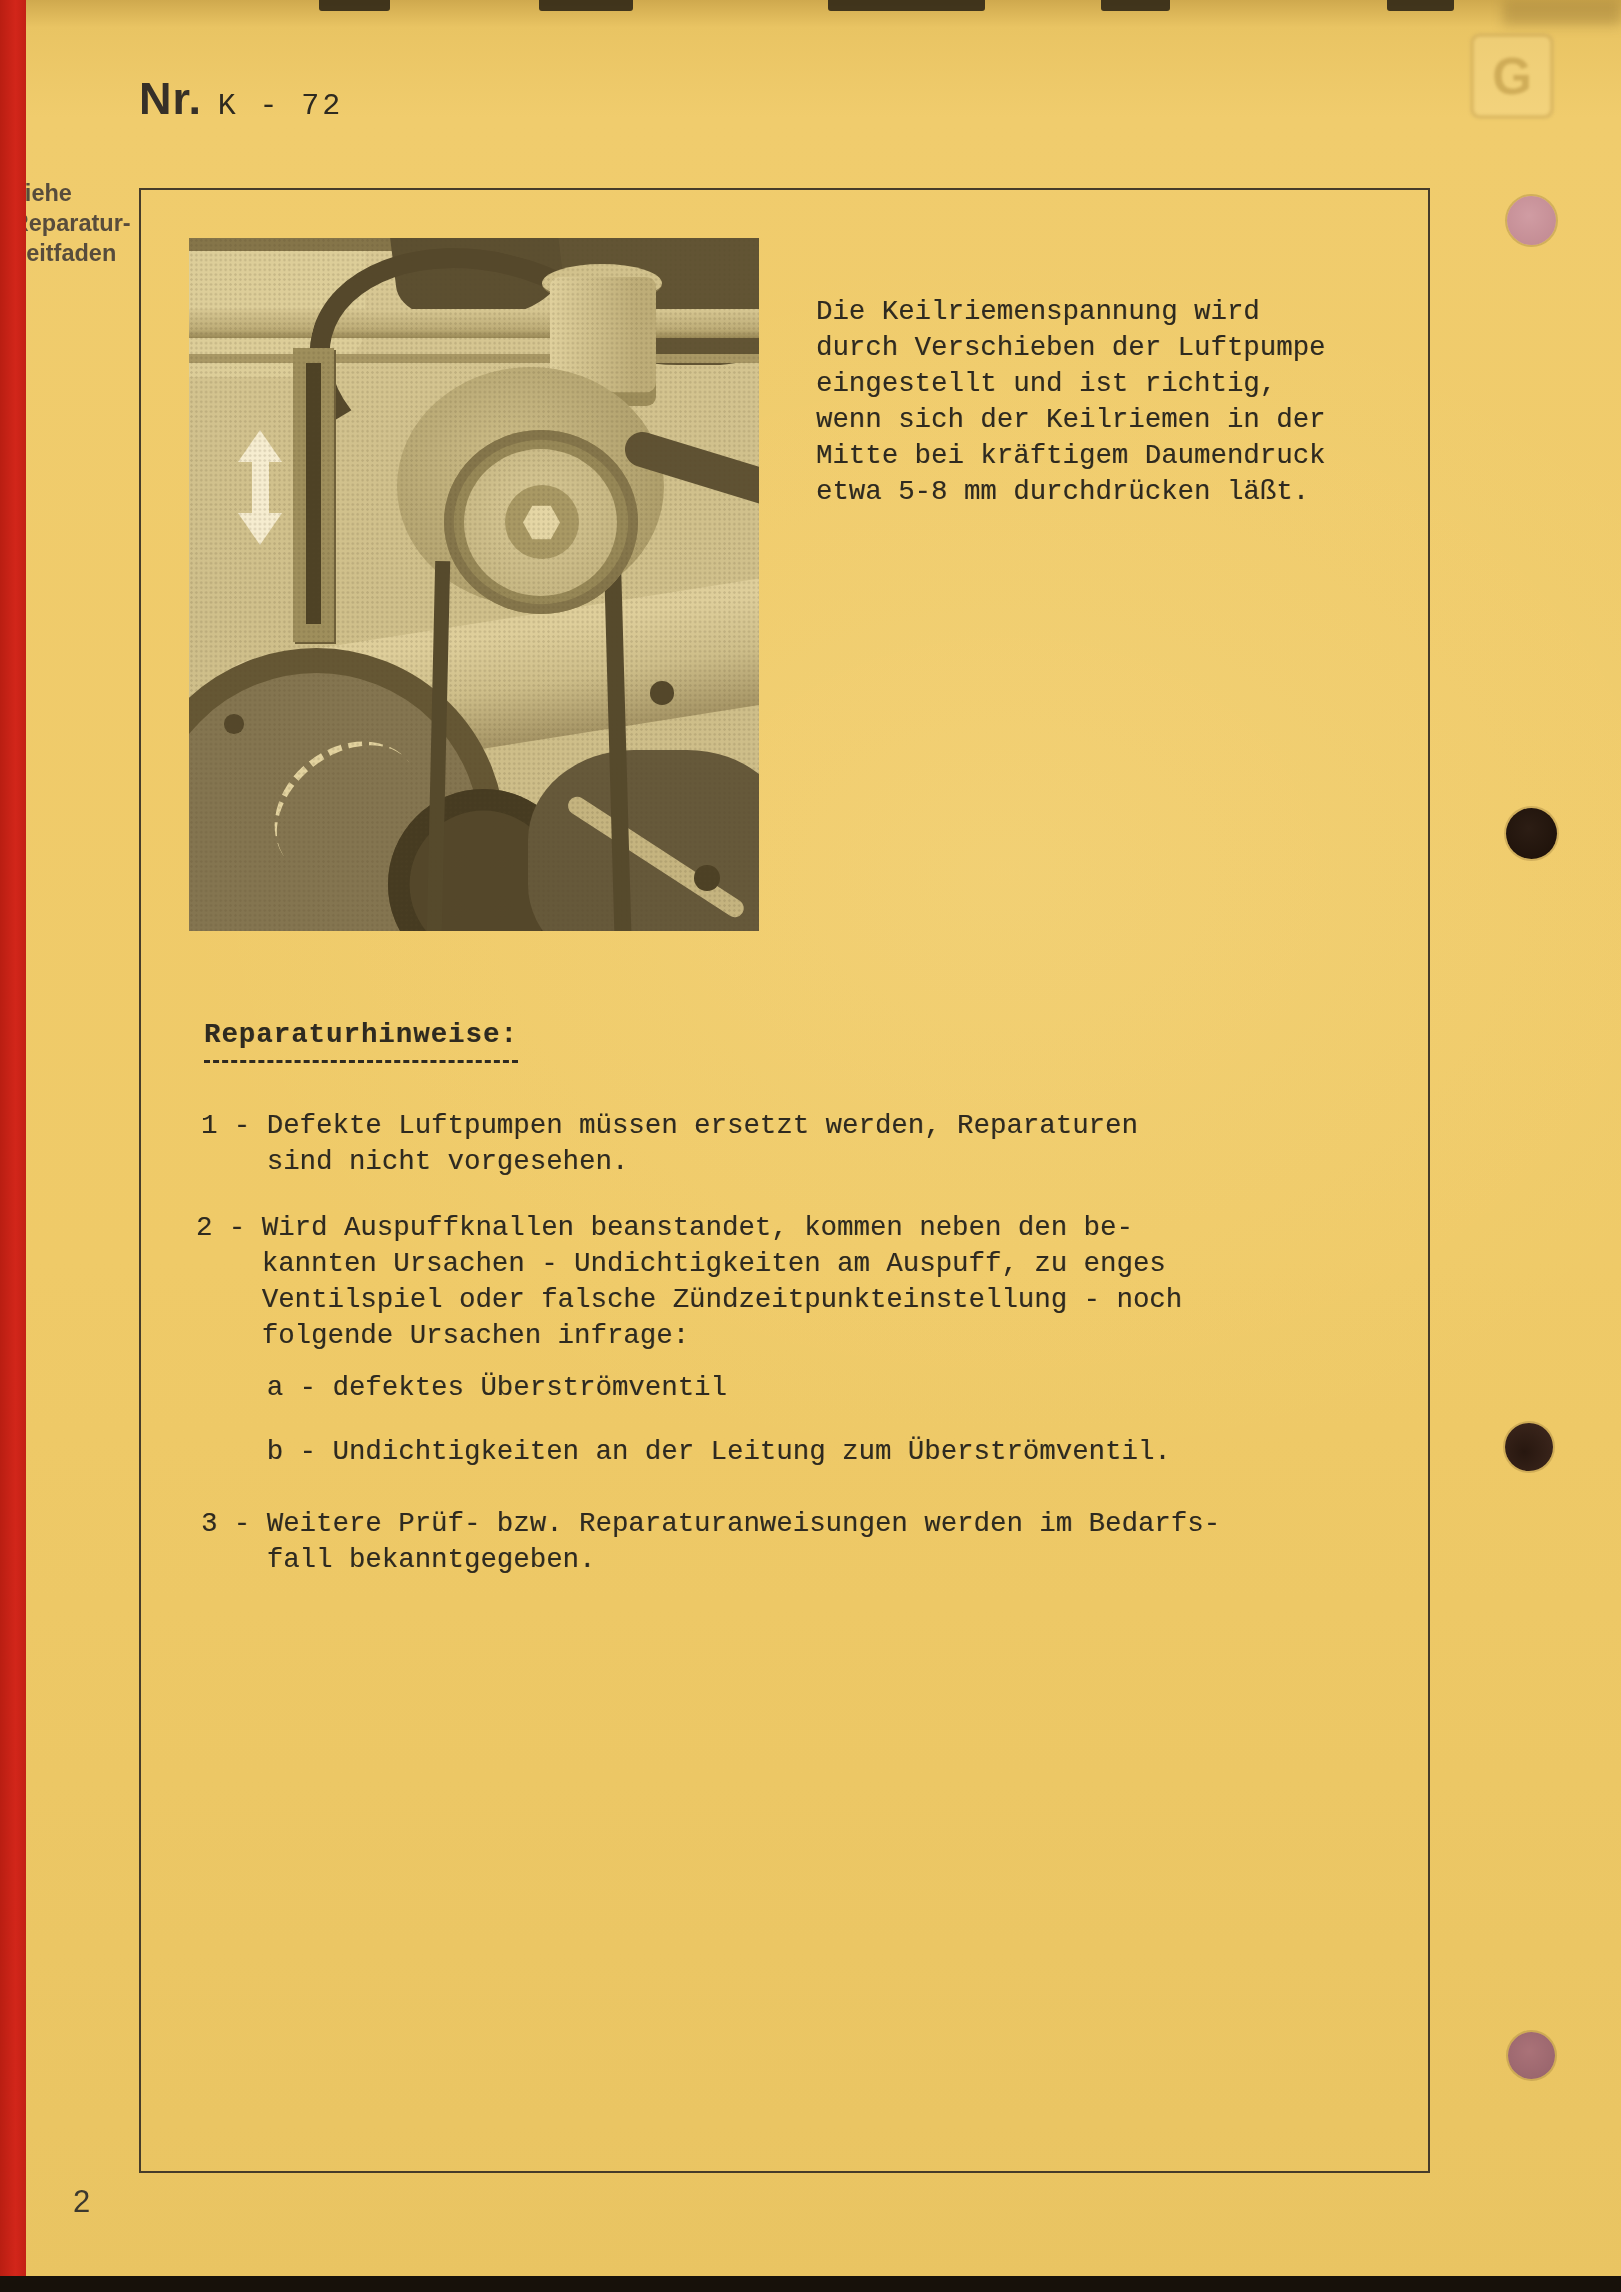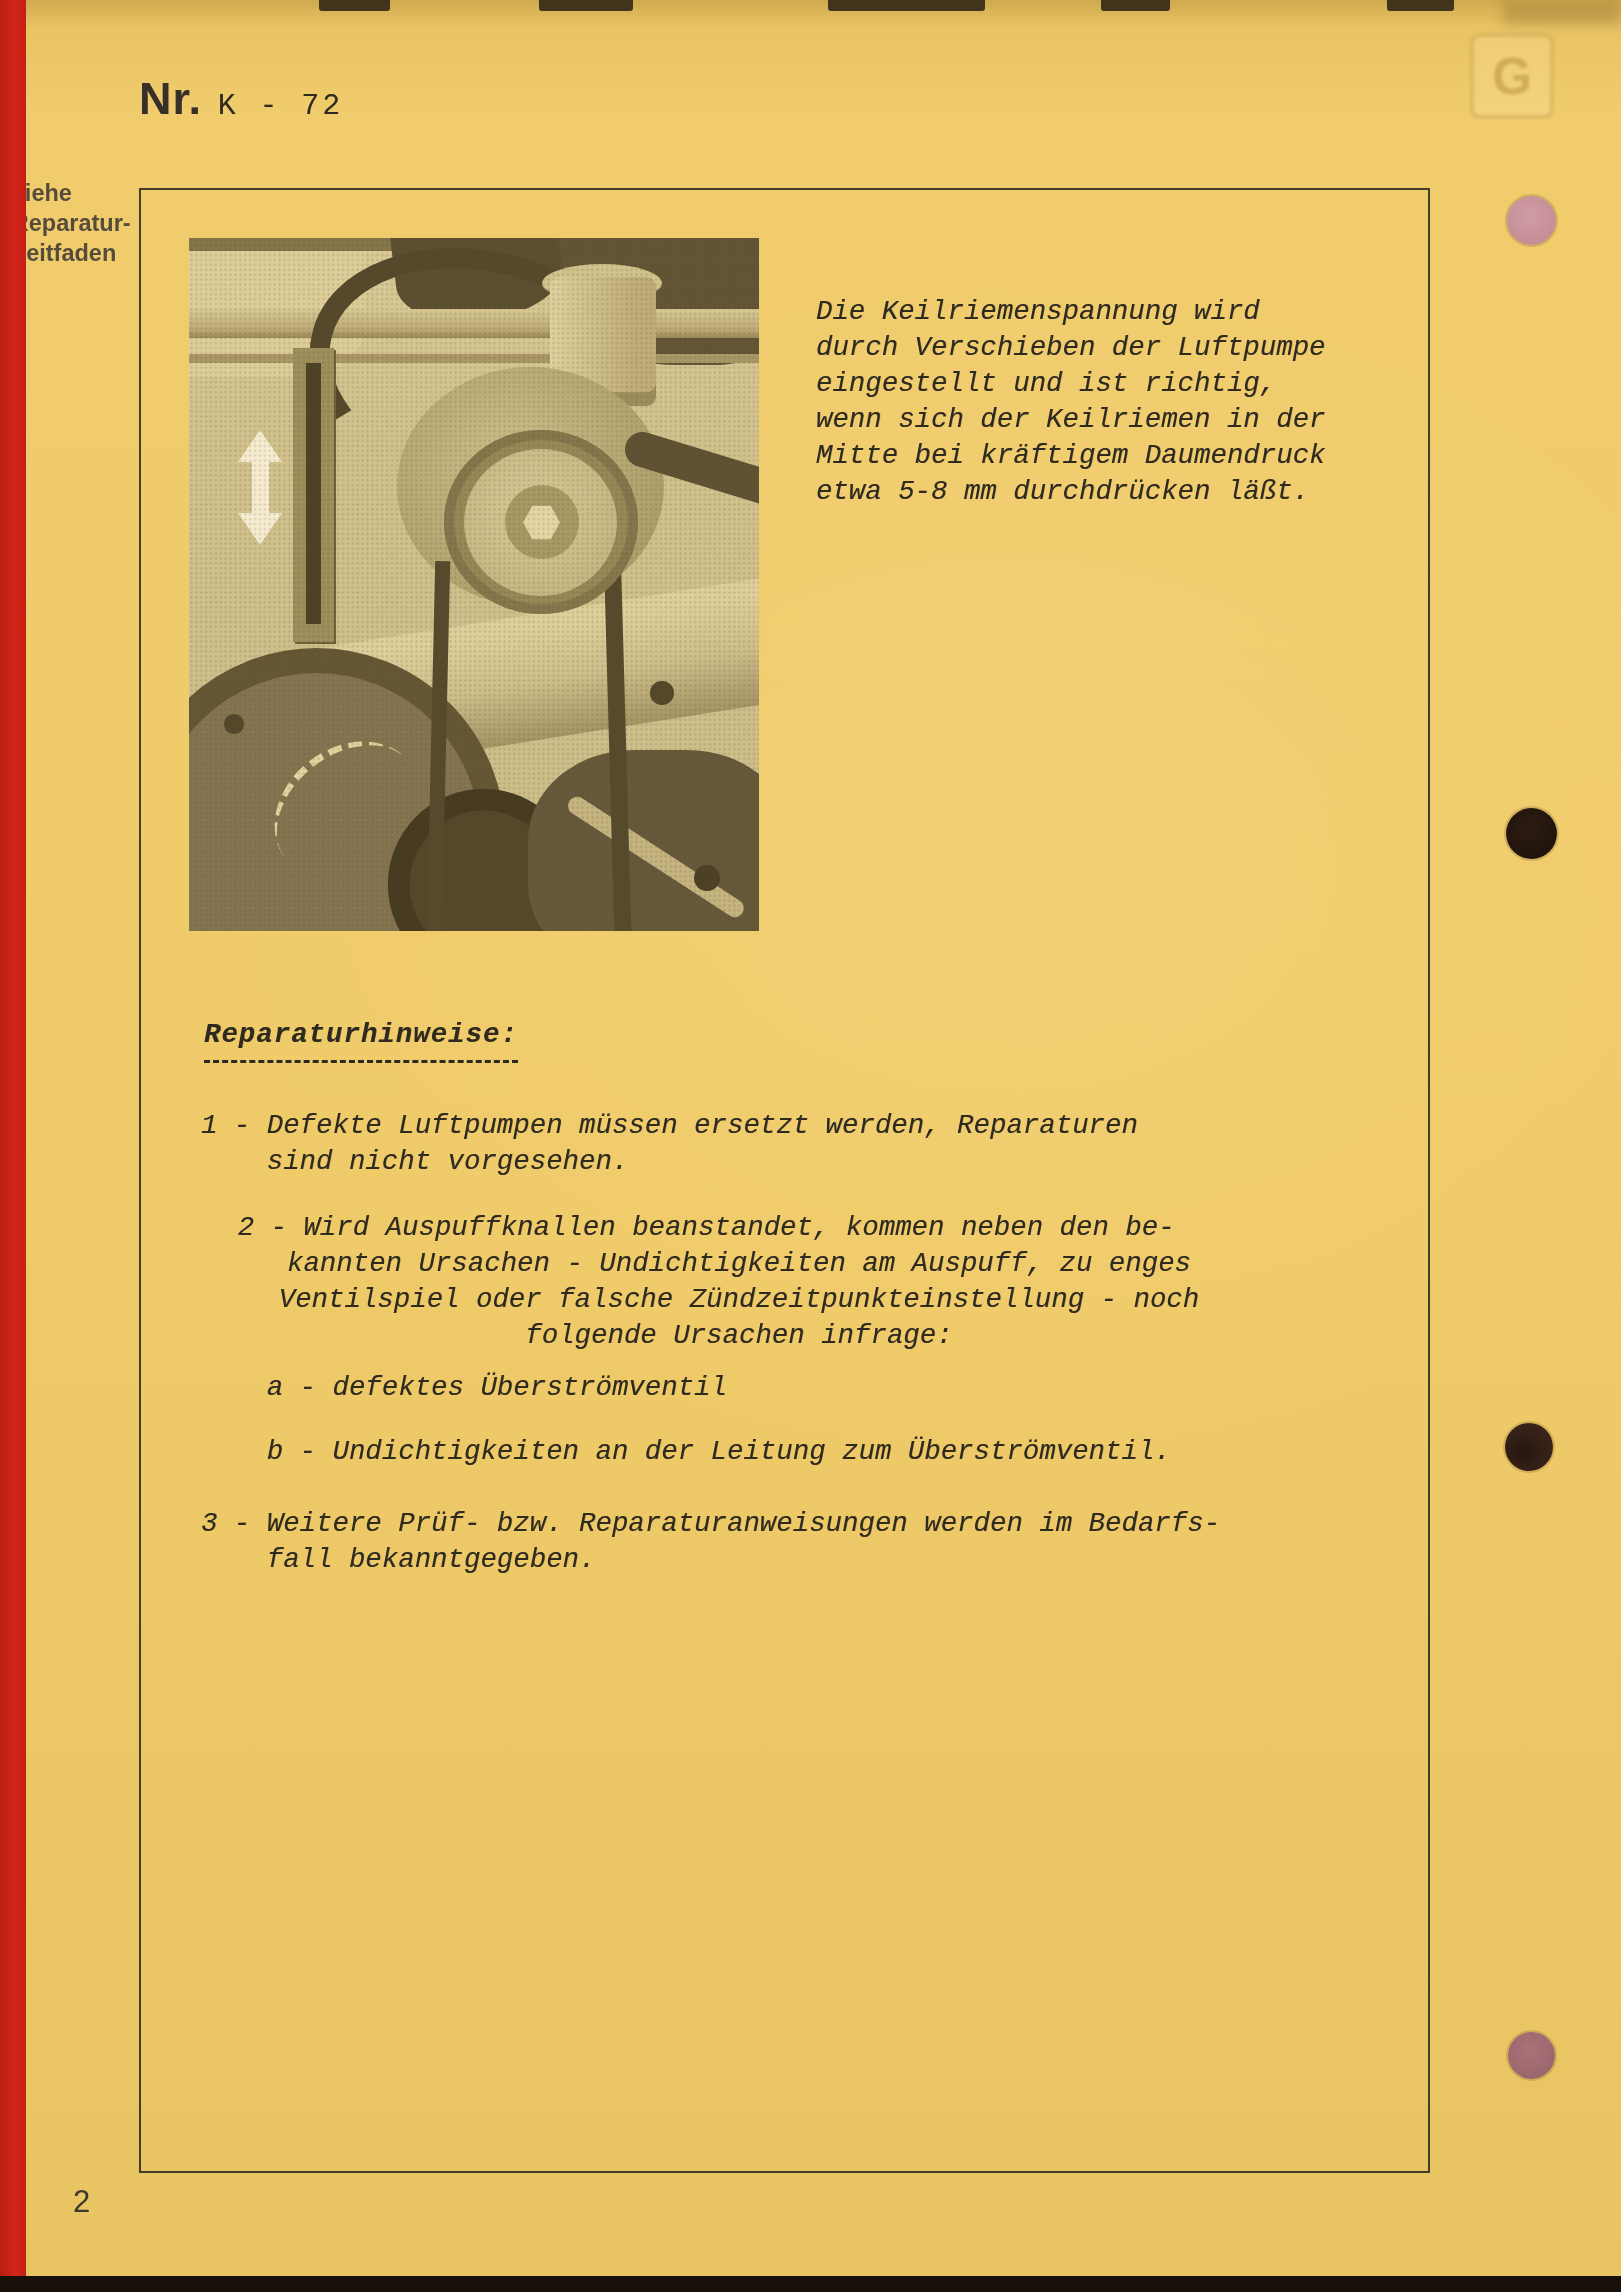--- a/index.html
+++ b/index.html
@@ -36,26 +36,26 @@
   .hdr{position:absolute;left:139px;top:73px;white-space:nowrap;}
   .hdr .nr{font-size:45px;font-weight:bold;color:#363028;letter-spacing:1px;}
   .hdr .code{font-family:"Liberation Mono","DejaVu Sans Mono",monospace;font-size:30px;color:#2e2a20;margin-left:15.7px;letter-spacing:2.9px;}
   .margin-note{position:absolute;left:11.8px;top:178px;font-size:23.5px;font-weight:bold;color:#574c3c;line-height:30px;white-space:pre;}
   .page-num{position:absolute;left:73px;top:2184px;font-size:31px;color:#3b382e;}
   
   .frame{position:absolute;left:139px;top:188px;width:1287px;height:1981px;border:2.9px solid #463c2a;}
   
   .tw{position:absolute;font-family:"Liberation Mono","DejaVu Sans Mono",monospace;
       font-size:27.4px;line-height:36px;color:#2e2a20;white-space:pre;
-      text-shadow:0.4px 0.4px 0 rgba(46,42,32,.35);font-style:italic;}
+      text-shadow:0.4px 0.4px 0 rgba(46,42,32,.35);}
   .intro{left:816px;top:294px;}
   .sec-head{left:204px;top:1017px;font-weight:bold;letter-spacing:1px;
     border-bottom:3.9px dashed #2e2a20;padding-bottom:6.9px;display:inline-block;}
   .note-1{left:201px;top:1108px;}
-  .note-2{left:213px;top:1210px;text-align:center;}
+  .note-2{left:196px;top:1210px;}
   .note-2a{left:201px;top:1370px;}
   .note-2b{left:201px;top:1434px;}
   .note-3{left:201px;top:1506px;}
   
   .photo{position:absolute;left:189px;top:238px;width:570px;height:693px;overflow:hidden;
     background:linear-gradient(180deg,#d5c99e 0%,#cbbf93 30%,#c5b98d 100%);}
   .photo *{position:absolute;}
   .ph-light-tl{left:0;top:11.8px;width:176px;height:127px;background:#d9cea2;border-radius:0 0 40% 0;}
   .ph-top-shadow{left:0;top:0;width:570px;height:12.7px;background:#6f6342;}
   .ph-dark-tr{right:-24.5px;top:-19.6px;width:235px;height:147px;background:#453c28;border-radius:0 0 30% 55%;}

